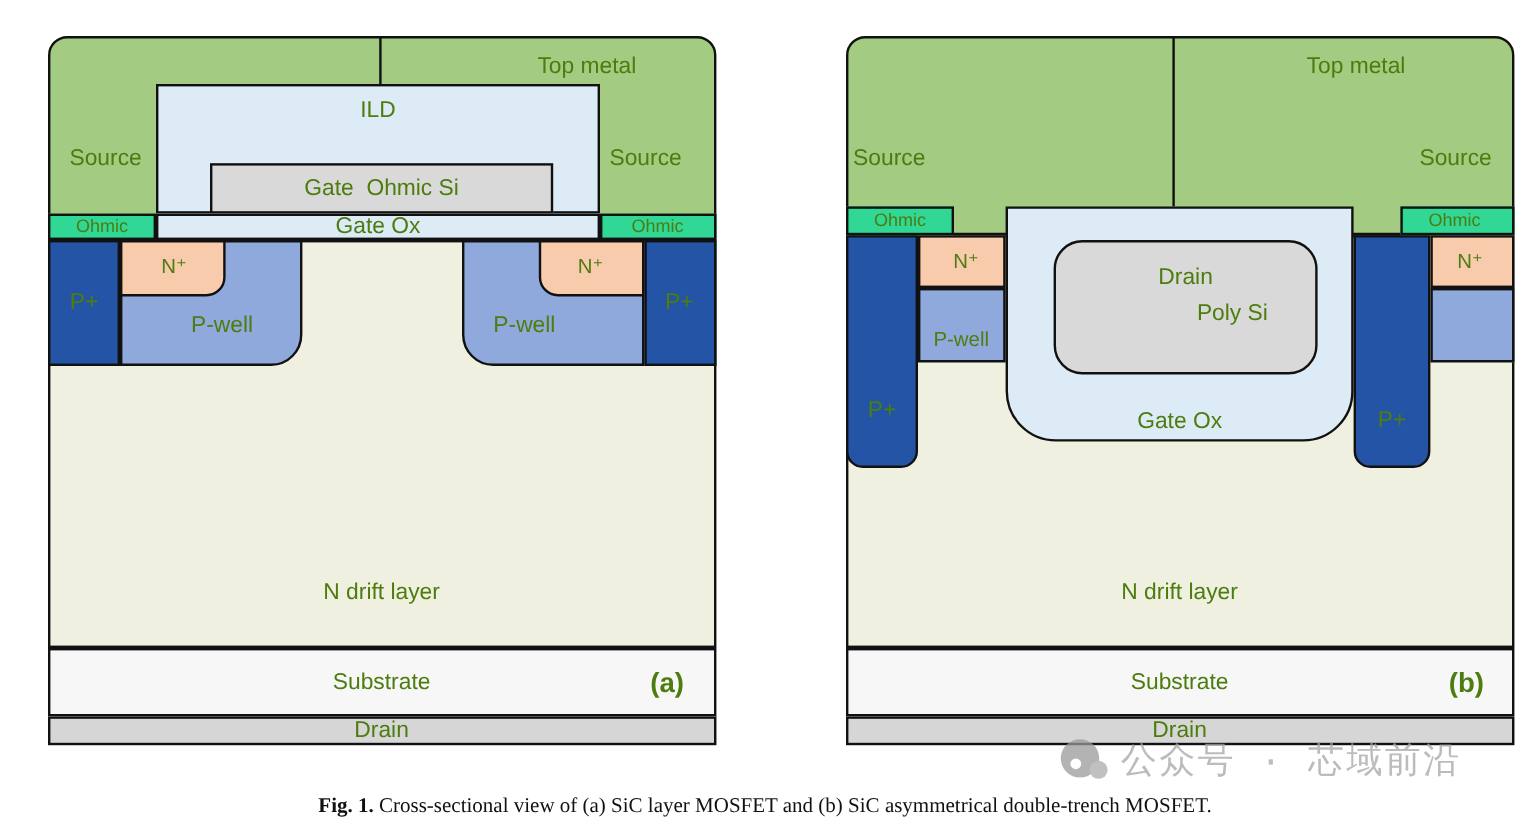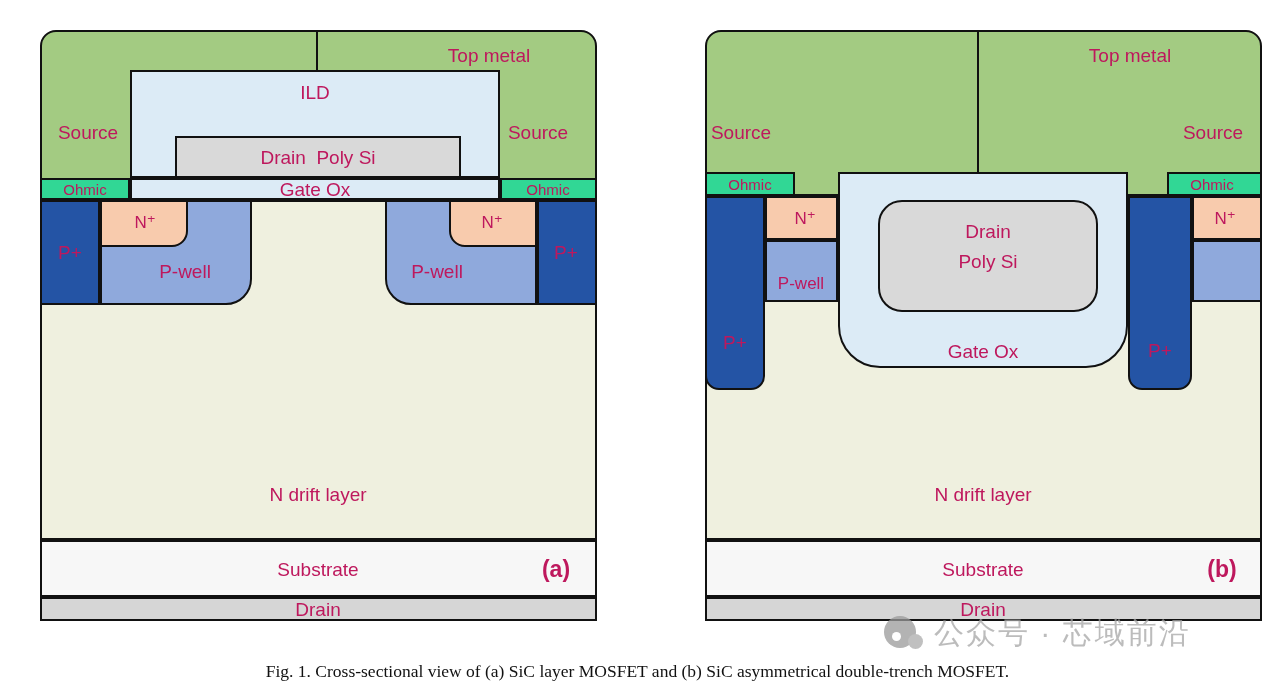--- a/index.html
+++ b/index.html
@@ -1,38 +1,38 @@
 <!DOCTYPE html>
 <html><head>
 <meta charset="utf-8">
 <style>
   html,body{margin:0;padding:0;background:#ffffff;}
   .fig{position:relative;width:1275px;height:693px;background:#ffffff;overflow:hidden;
        font-family:"Liberation Sans","DejaVu Sans",sans-serif;}
   .region{position:absolute;border:2px solid #111;box-sizing:border-box;}
   .vline{position:absolute;width:2px;background:#111;}
-  .lbl{position:absolute;transform:translate(-50%,-50%);font-size:19px;color:#be185d;
+  .lbl{position:absolute;transform:translate(-50%,-50%);font-size:19px;color:#4d7c0f;
        white-space:pre;line-height:1;}
   .lbl.small{font-size:15px;}
   .lbl.md{font-size:17px;}
   .lbl.panel{font-size:23px;font-weight:bold;}
   .caption{position:absolute;left:0;right:0;top:661px;text-align:center;
            font-family:"Liberation Serif","DejaVu Serif",serif;font-size:17.5px;color:#111;}
-  .caption .figlab{font-weight:normal;margin-top:36px;}
+  .caption .figlab{font-weight:bold;margin-top:36px;}
   .watermark{position:absolute;left:884px;top:610px;height:46px;display:flex;align-items:center;
              gap:10px;opacity:0.75;z-index:50;}
   .wm-logo{position:relative;width:40px;height:38px;}
   .wm-logo .big{position:absolute;left:0;top:2px;width:32px;height:32px;border-radius:50%;
                 background:#9a9a9a;}
   .wm-logo .small-c{position:absolute;left:24px;top:20px;width:15px;height:15px;border-radius:50%;
                 background:#ababab;}
   .wm-logo .eye{position:absolute;left:8px;top:18px;width:9px;height:9px;border-radius:50%;
                 background:#ffffff;}
   .wm-text{font-size:30px;color:#a6a6a6;letter-spacing:2px;
-           font-family:Liberation Sans, sans-serif;}
+           font-family:Liberation Mono, monospace;}
 </style>
 </head>
 <body>
 
 <div class="fig">
 
   <div>
 
     <div class="region" style="left: 40px; top: 30px; width: 557px; height: 170px; border-radius: 16px 16px 0px 0px; background-color: rgb(163, 203, 130);"></div>
     <div class="vline" style="left:316px;top:30px;height:42px;"></div>
@@ -48,21 +48,21 @@
     <div class="region" style="left: 385px; top: 200px; width: 152px; height: 105px; border-radius: 0px 0px 0px 26px; background-color: rgb(143, 169, 220);"></div>
     <div class="region" style="left: 449px; top: 200px; width: 88px; height: 47px; border-radius: 0px 0px 0px 16px; background-color: rgb(248, 203, 173);"></div>
     <div class="region" style="left: 537px; top: 200px; width: 60px; height: 105px; background-color: rgb(36, 84, 165);"></div>
     <div class="region" style="left: 40px; top: 540px; width: 557px; height: 57px; background-color: rgb(247, 247, 247);"></div>
     <div class="region" style="left: 40px; top: 597px; width: 557px; height: 24px; background-color: rgb(214, 214, 214);"></div>
 
     <span class="lbl" style="left:489px;top:55px;">Top metal</span>
     <span class="lbl" style="left:88px;top:132px;">Source</span>
     <span class="lbl" style="left:538px;top:132px;">Source</span>
     <span class="lbl" style="left:315px;top:92px;">ILD</span>
-    <span class="lbl" style="left:318px;top:157px;">Drain  Poly Si</span>
+    <span class="lbl" style="left:318px;top:157px;">Gate  Ohmic Si</span>
     <span class="lbl" style="left:315px;top:189px;">Gate Ox</span>
     <span class="lbl small" style="left:85px;top:189px;">Ohmic</span>
     <span class="lbl small" style="left:548px;top:189px;">Ohmic</span>
     <span class="lbl md" style="left:145px;top:222px;">N⁺</span>
     <span class="lbl md" style="left:492px;top:222px;">N⁺</span>
     <span class="lbl" style="left:185px;top:271px;">P-well</span>
     <span class="lbl" style="left:437px;top:271px;">P-well</span>
     <span class="lbl" style="left:70px;top:252px;">P+</span>
     <span class="lbl" style="left:566px;top:252px;">P+</span>
     <span class="lbl" style="left:318px;top:494px;">N drift layer</span>
@@ -91,21 +91,21 @@
 
     <span class="lbl" style="left:1130px;top:55px;">Top metal</span>
     <span class="lbl" style="left:741px;top:132px;">Source</span>
     <span class="lbl" style="left:1213px;top:132px;">Source</span>
     <span class="lbl small" style="left:750px;top:184px;">Ohmic</span>
     <span class="lbl small" style="left:1212px;top:184px;">Ohmic</span>
     <span class="lbl md" style="left:805px;top:218px;">N⁺</span>
     <span class="lbl md" style="left:1225px;top:218px;">N⁺</span>
     <span class="lbl md" style="left:801px;top:283px;">P-well</span>
     <span class="lbl" style="left:988px;top:231px;">Drain</span>
-    <span class="lbl" style="left:988px;top:261px;">Poly Si</span>
+    <span class="lbl" style="left:1027px;top:261px;">Poly Si</span>
     <span class="lbl" style="left:983px;top:351px;">Gate Ox</span>
     <span class="lbl" style="left:735px;top:342px;">P+</span>
     <span class="lbl" style="left:1160px;top:350px;">P+</span>
     <span class="lbl" style="left:983px;top:494px;">N drift layer</span>
     <span class="lbl" style="left:983px;top:569px;">Substrate</span>
     <span class="lbl panel" style="left:1222px;top:569px;">(b)</span>
     <span class="lbl" style="left:983px;top:609px;">Drain</span>
   </div>
 
   <div class="watermark">

